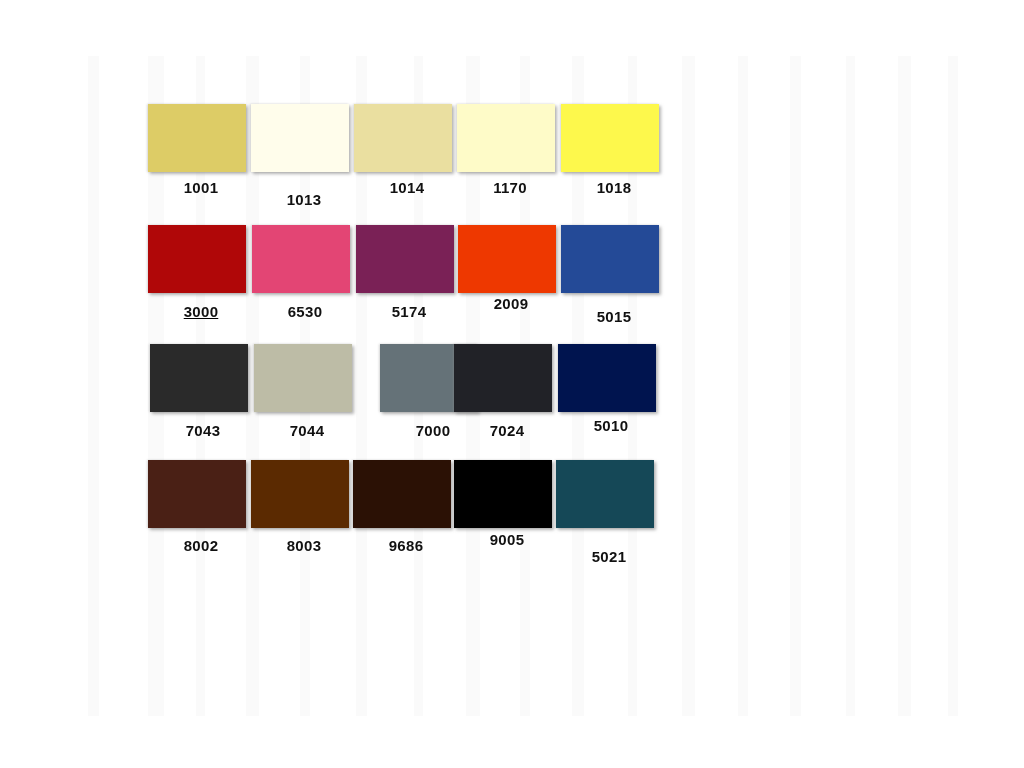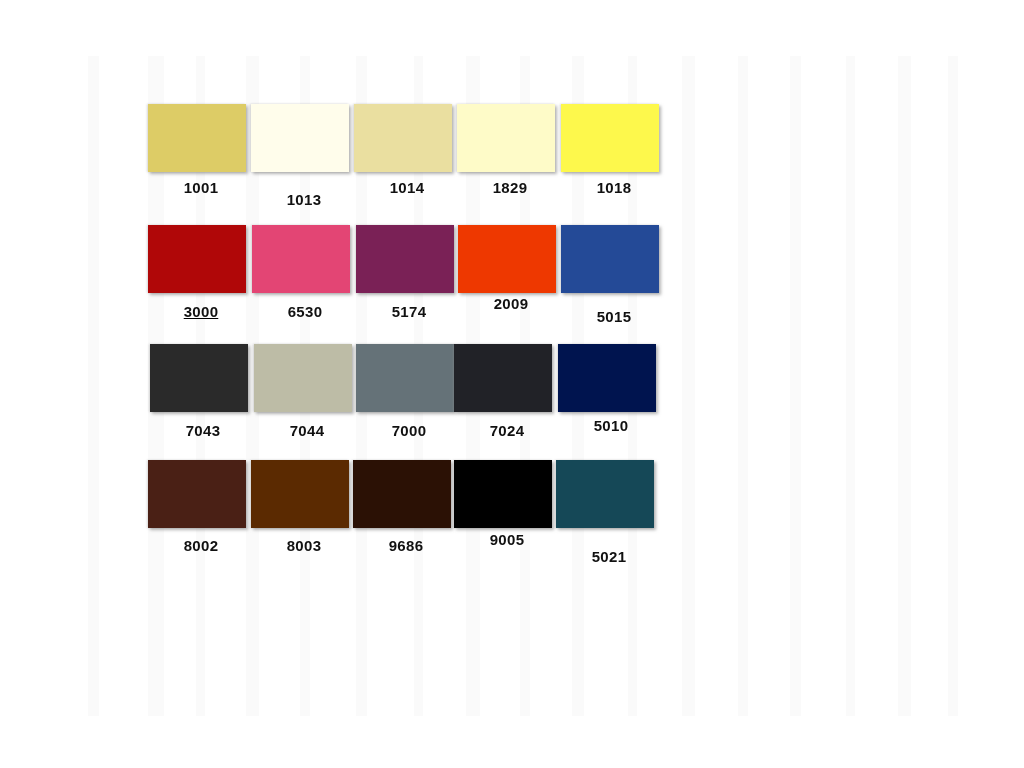--- a/index.html
+++ b/index.html
@@ -100,21 +100,21 @@
       <div class="swatch-cell" style="left: 103px;">
         <div class="swatch-chip" style="background: rgb(255, 253, 235);"></div>
         <div class="swatch-label" style="margin-top: 19px;">1013</div>
       </div>
       <div class="swatch-cell" style="left: 206px;">
         <div class="swatch-chip" style="background: rgb(234, 223, 160);"></div>
         <div class="swatch-label" style="margin-top: 7px;">1014</div>
       </div>
       <div class="swatch-cell" style="left: 309px;">
         <div class="swatch-chip" style="background: rgb(254, 251, 200);"></div>
-        <div class="swatch-label" style="margin-top: 7px;">1829</div>
+        <div class="swatch-label" style="margin-top: 7px;">1170</div>
       </div>
       <div class="swatch-cell" style="left: 413px;">
         <div class="swatch-chip" style="background: rgb(253, 248, 76);"></div>
         <div class="swatch-label" style="margin-top: 7px;">1018</div>
       </div>
     </div>
     <div class="swatch-row" style="top: 225px;">
       <div class="swatch-cell" style="left: 0px; text-decoration: underline;">
         <div class="swatch-chip" style="background: rgb(176, 7, 8);"></div>
         <div class="swatch-label" style="margin-top: 10px;">3000</div>
@@ -138,21 +138,21 @@
     </div>
     <div class="swatch-row" style="top: 344px;">
       <div class="swatch-cell" style="left: 2px;">
         <div class="swatch-chip" style="background: rgb(42, 42, 42);"></div>
         <div class="swatch-label" style="margin-top: 10px;">7043</div>
       </div>
       <div class="swatch-cell" style="left: 106px;">
         <div class="swatch-chip" style="background: rgb(189, 188, 166);"></div>
         <div class="swatch-label" style="margin-top: 10px;">7044</div>
       </div>
-      <div class="swatch-cell" style="left: 208px;">
+      <div class="swatch-cell" style="left: 208px; padding-left: 24px;">
         <div class="swatch-chip" style="background: rgb(101, 114, 120);"></div>
         <div class="swatch-label" style="margin-top: 10px;">7000</div>
       </div>
       <div class="swatch-cell" style="left: 306px;">
         <div class="swatch-chip" style="background: rgb(33, 34, 39);"></div>
         <div class="swatch-label" style="margin-top: 10px;">7024</div>
       </div>
       <div class="swatch-cell" style="left: 410px;">
         <div class="swatch-chip" style="background: rgb(0, 20, 79);"></div>
         <div class="swatch-label" style="margin-top: 5px;">5010</div>

